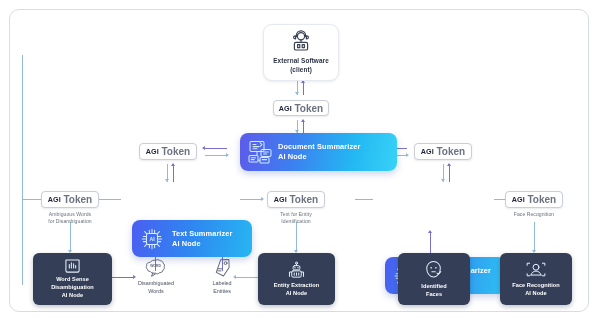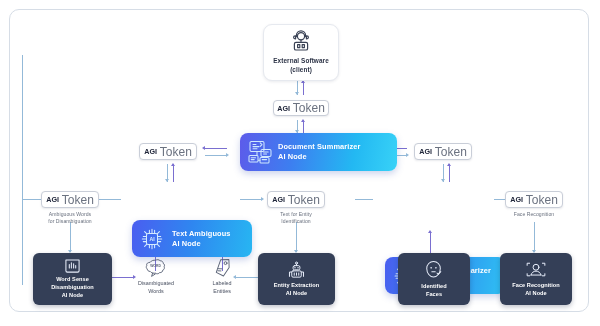--- a/index.html
+++ b/index.html
@@ -16,21 +16,21 @@
       box-shadow:0 1px 3px rgba(40,50,80,.10);
       display:flex;flex-direction:column;align-items:center;justify-content:center;}
   .card-white .lbl{font-size:6.4px;font-weight:700;color:#2b3245;text-align:center;
       line-height:1.35;letter-spacing:.1px;}
 
   
   .pill{background:#ffffff;border:1px solid #c9ced8;border-radius:4px;
       display:flex;align-items:center;justify-content:center;
       box-shadow:0 1px 2px rgba(40,50,80,.10);white-space:nowrap;}
   .pill .agi{font-size:7.2px;font-weight:700;color:#20263a;letter-spacing:.1px;}
-  .pill .tok{font-size:12px;font-weight:400;color:#6b7280;margin-left:2.6px;}
+  .pill .tok{font-size:10px;font-weight:700;color:#6b7280;margin-left:2.6px;}
 
   
   .cap{font-size:5.1px;color:#69707e;text-align:center;line-height:1.45;letter-spacing:.05px;}
 
   
   .node-blue{border-radius:8px;display:flex;align-items:center;
       box-shadow:0 3px 7px rgba(60,90,180,.26);overflow:hidden;position:relative;}
   .node-blue .ico{flex:0 0 auto;display:flex;align-items:center;justify-content:center;}
   .node-blue .txt{color:#ffffff;font-size:7.4px;font-weight:700;line-height:1.32;
       letter-spacing:.1px;}
@@ -198,21 +198,21 @@
         <rect x="8.5" y="8.5" width="11" height="11" rx="1.6"></rect>
         <text x="14" y="16.2" font-size="5.2" fill="#d6ecff" stroke="none" text-anchor="middle" font-family="Liberation Sans, sans-serif" font-weight="700">AI</text>
         <path d="M11.4 8.5V5.3M14 8.5V4.3M16.6 8.5V5.3"></path>
         <path d="M11.4 19.5v3.2M14 19.5v4.2M16.6 19.5v3.2"></path>
         <path d="M8.5 11.4H5.3M8.5 14H4.3M8.5 16.6H5.3"></path>
         <path d="M19.5 11.4h3.2M19.5 14h4.2M19.5 16.6h3.2"></path>
         <path d="M6.6 6.6l2 2M21.4 6.6l-2 2M6.6 21.4l2-2M21.4 21.4l-2-2"></path>
       </svg>
     </span>
     <span class="txt" style="margin-left:6px;">
-      <span>Text Ambiguous</span><br>
+      <span>Text Summarizer</span><br>
       <span>AI Node</span>
     </span>
   </div>
 
   <div class="n node-blue grad-vid" style="left:373px;top:182px;width:121px;height:37px;padding-left:6px;">
     <span class="ico">
       <svg width="28" height="28" viewBox="0 0 28 28" fill="none" stroke="#d6ecff" stroke-width="1.05" stroke-linecap="round" stroke-linejoin="round">
         <rect x="8.5" y="9.2" width="10.4" height="9.6" rx="1.5"></rect>
         <path d="M12.2 11.8l3.6 2.2-3.6 2.2z" fill="#d6ecff" stroke="none"></path>
         <path d="M11.4 9.2V5.8M14 9.2V4.8M16.6 9.2V5.8"></path>

